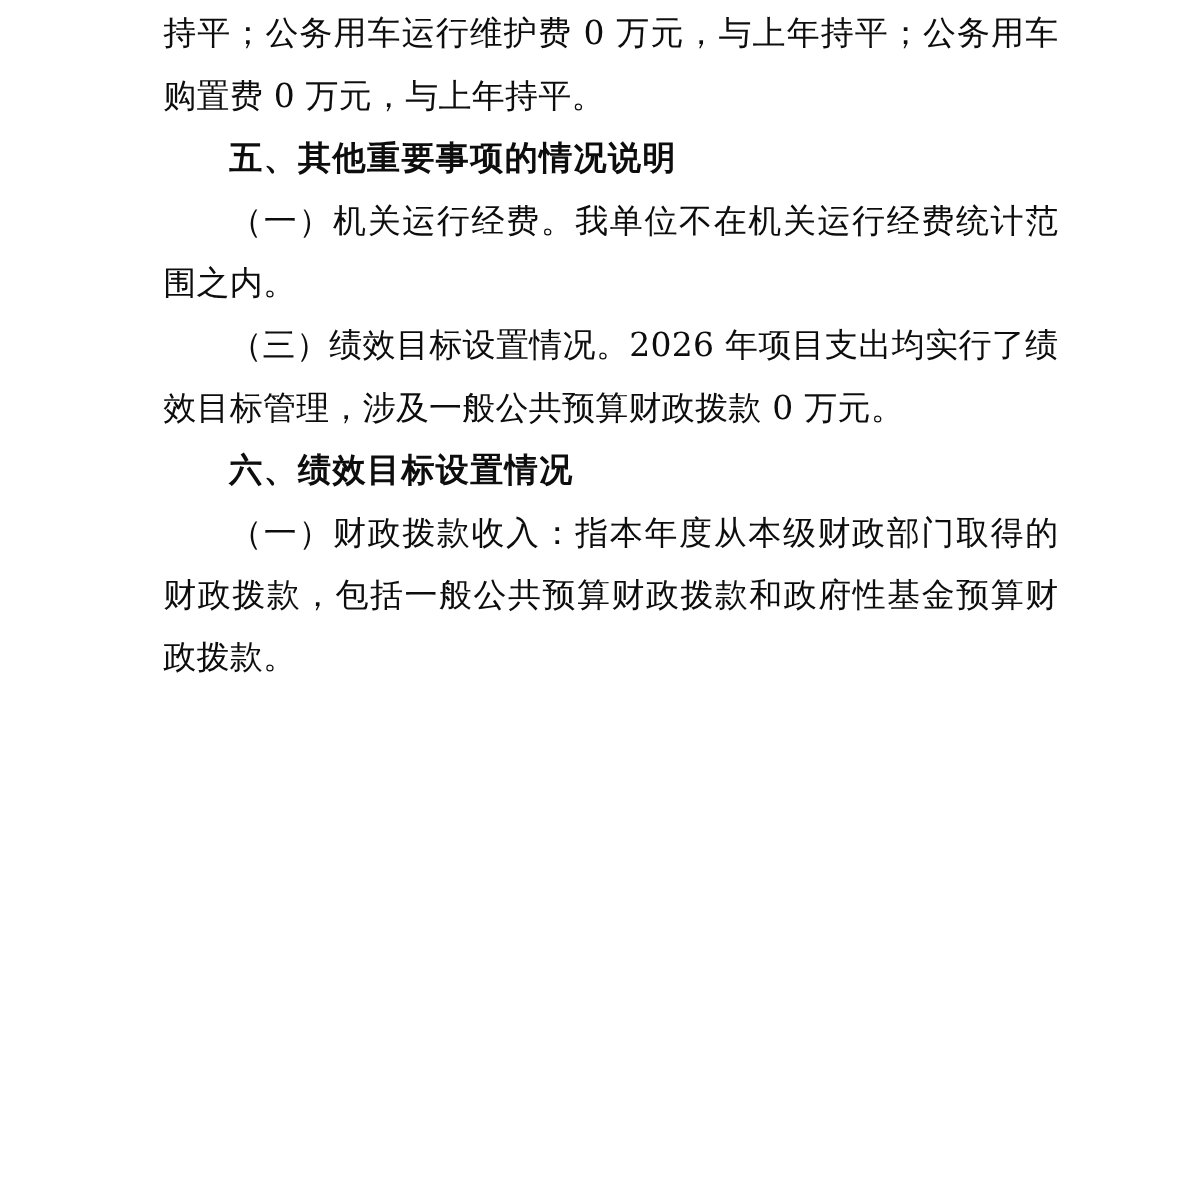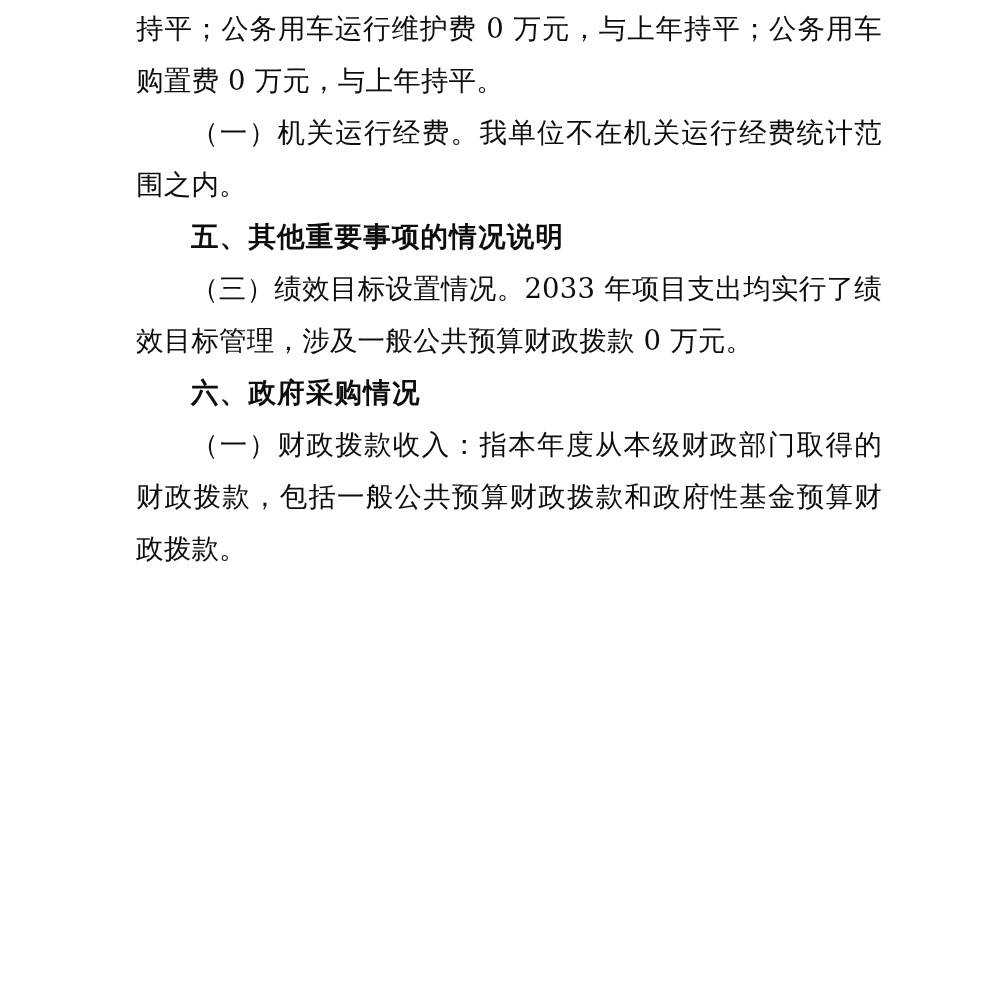--- a/index.html
+++ b/index.html
@@ -54,35 +54,35 @@
 <body>
 
 <div class="page">
   <div class="doc-body">
 
     <div class="para-block">
       <p class="cjk">持平；公务用车运行维护费 0 万元，与上年持平；公务用车购置费 0 万元，与上年持平。</p>
     </div>
 
     <div class="para-block">
-      <p class="cjk indent">（一）机关运行经费。我单位不在机关运行经费统计范围之内。</p>
+      <p class="cjk heading">五、其他重要事项的情况说明</p>
     </div>
 
     <div class="para-block">
-      <p class="cjk heading">五、其他重要事项的情况说明</p>
+      <p class="cjk indent">（一）机关运行经费。我单位不在机关运行经费统计范围之内。</p>
     </div>
 
 
     <div class="para-block">
-      <p class="cjk indent">（三）绩效目标设置情况。2033 年项目支出均实行了绩效目标管理，涉及一般公共预算财政拨款 0 万元。</p>
+      <p class="cjk indent">（三）绩效目标设置情况。2026 年项目支出均实行了绩效目标管理，涉及一般公共预算财政拨款 0 万元。</p>
     </div>
 
 
     <div class="para-block">
-      <p class="cjk heading">六、政府采购情况</p>
+      <p class="cjk heading">六、绩效目标设置情况</p>
     </div>
 
     <div class="para-block">
       <p class="cjk indent">（一）财政拨款收入：指本年度从本级财政部门取得的财政拨款，包括一般公共预算财政拨款和政府性基金预算财政拨款。</p>
     </div>
 
   </div>
 </div>
 
 </body></html>

